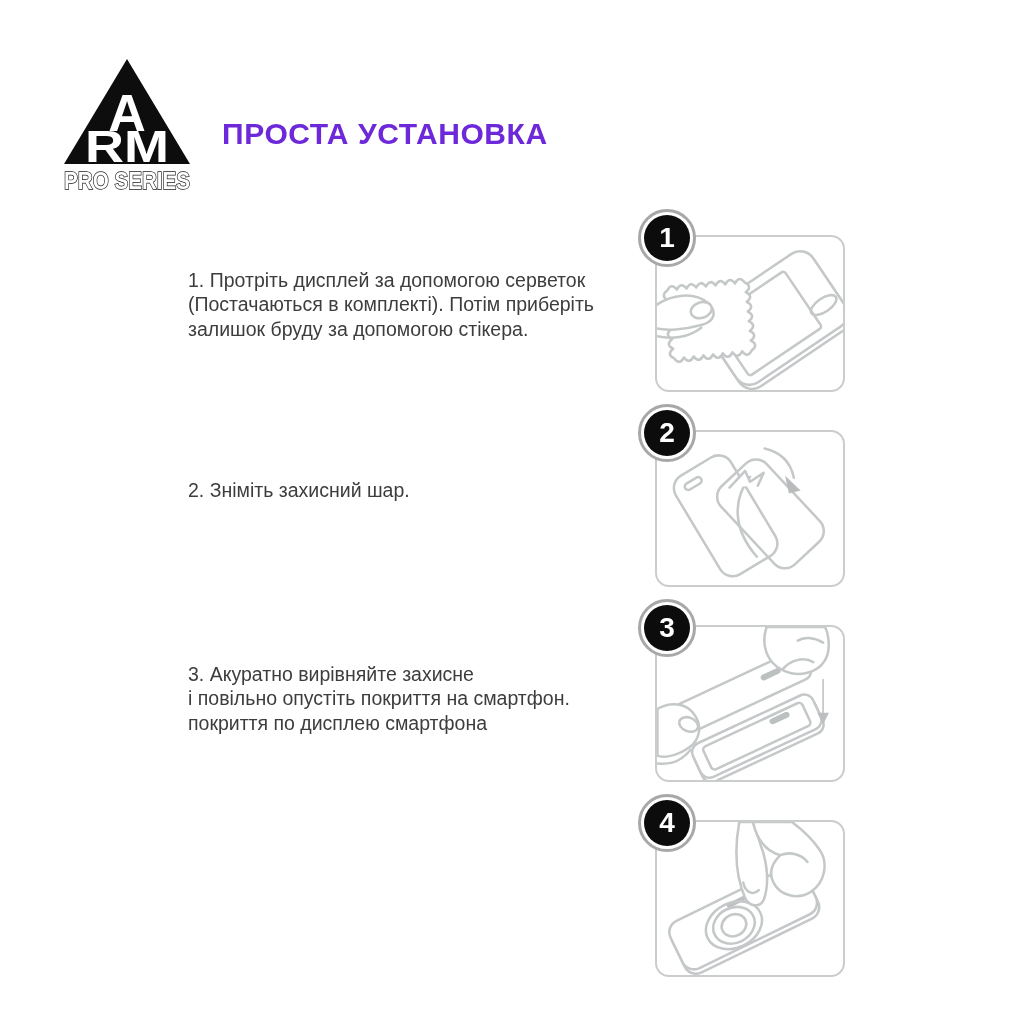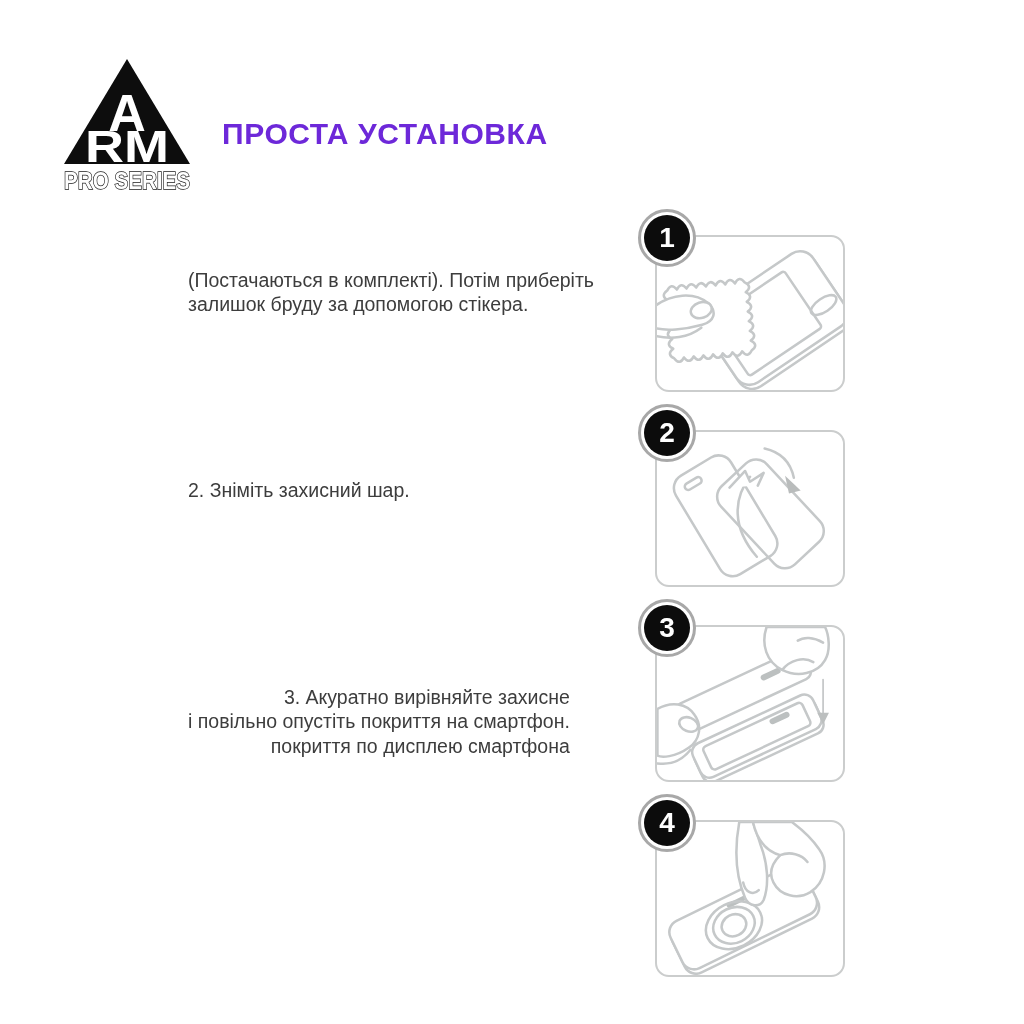--- a/index.html
+++ b/index.html
@@ -12,21 +12,21 @@
   
   .title { position:absolute; left:222px; top:117px; margin:0; font-size:30px; font-weight:700;
            letter-spacing:0.6px; color:#6d28d9; white-space:nowrap; }
 
   
   .step-text { position:absolute; left:188px; font-size:19.5px; line-height:24.4px;
                color:#3d3d3d; font-weight:400; }
   .step-text div { white-space:nowrap; }
   #text-1 { top:268px; }
   #text-2 { top:478px; }
-  #text-3 { top:685px;text-align:right; }
+  #text-3 { top:662px; }
   #text-4 { top:861px; }
 
   
   .figure { position:absolute; left:655px; width:190px; height:157px;
             border:2px solid #cbcdcd; border-radius:14px; box-sizing:border-box; background:#fff; }
   #fig-1 { top:235px; }
   #fig-2 { top:430px; }
   #fig-3 { top:625px; }
   #fig-4 { top:820px; }
 
@@ -50,20 +50,21 @@
       <polygon points="65,1 128,106 2,106" fill="#0d0d0d"></polygon>
       <text x="65" y="73" text-anchor="middle" fill="#ffffff" font-family="Liberation Sans, sans-serif" font-size="52" font-weight="bold">A</text>
       <text x="65" y="104" text-anchor="middle" fill="#ffffff" font-family="Liberation Sans, sans-serif" font-size="44" font-weight="bold" textLength="84" lengthAdjust="spacingAndGlyphs">RM</text>
       <text x="65" y="131" text-anchor="middle" fill="#ffffff" stroke="#161616" stroke-width="1.4" paint-order="stroke" font-family="Liberation Sans, sans-serif" font-size="23" font-weight="bold" textLength="126" lengthAdjust="spacingAndGlyphs">PRO SERIES</text>
     </svg>
   </div>
 
   <h1 class="title">ПРОСТА УСТАНОВКА</h1>
 
   <div class="step-text" id="text-1">
+    <div>1. Протріть дисплей за допомогою серветок</div>
     <div>(Постачаються в комплекті). Потім приберіть</div>
     <div>залишок бруду за допомогою стікера.</div>
   </div>
 
   <div class="step-text" id="text-2">
     <div>2. Зніміть захисний шар.</div>
   </div>
 
   <div class="step-text" id="text-3">
     <div>3. Акуратно вирівняйте захисне</div>

